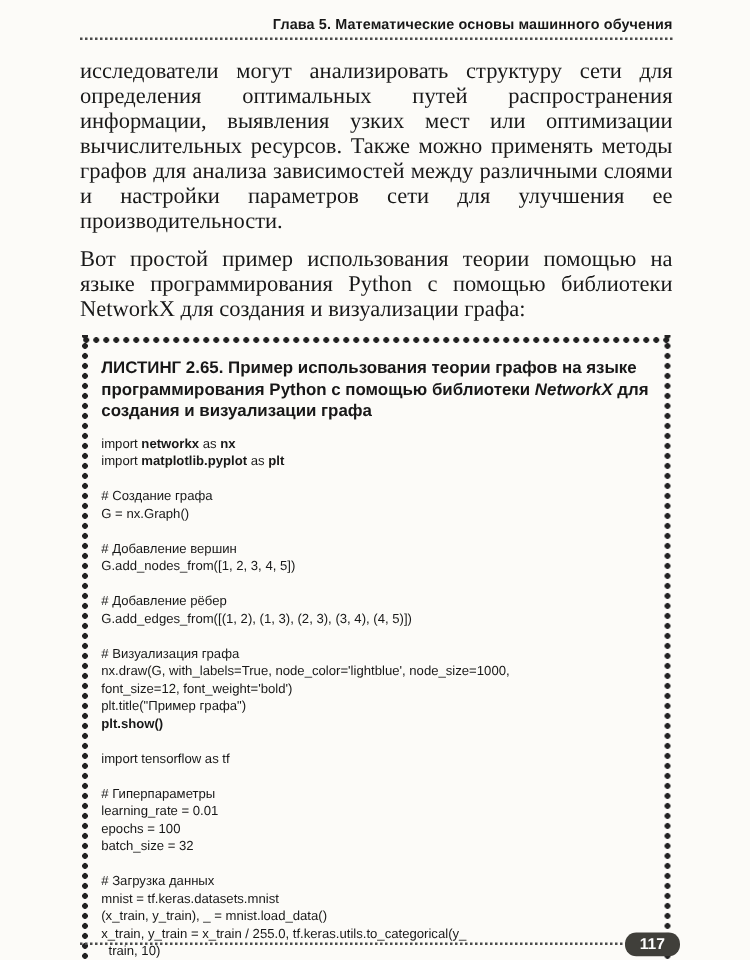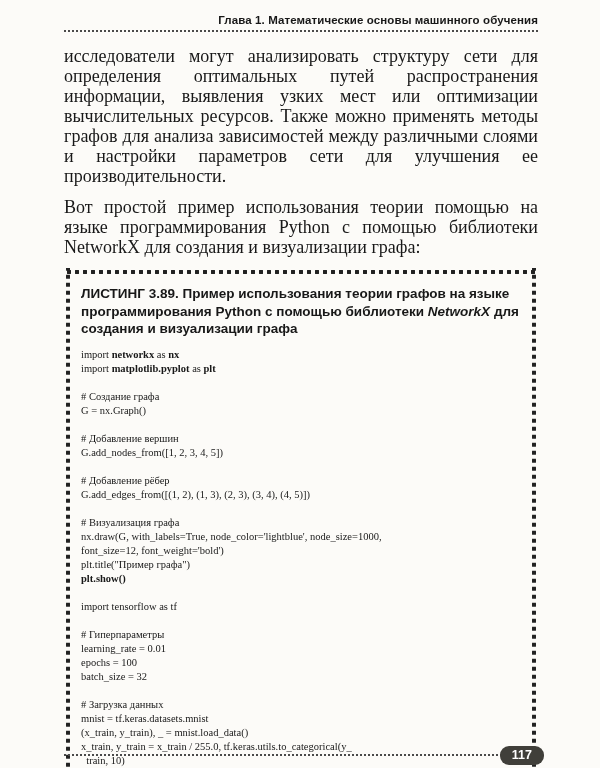--- a/index.html
+++ b/index.html
@@ -46,21 +46,21 @@
   .trim-right  { top:0; bottom:0; right:0; width:8px; }
   .listing-title {
     font-family:"Liberation Sans", sans-serif;
     font-weight:bold;
     font-size:13.5px;
     line-height:17.5px;
     margin-bottom:10px;
   }
   .listing-title .it { font-style:italic; }
   .code {
-    font-family:Liberation Serif, serif;
+    font-family:Liberation Sans, sans-serif;
     font-size:10.5px;
     line-height:14px;
     white-space:pre;
   }
   .code .b { font-weight:bold; }
   .footer {
     position:absolute; left:64px; right:62px; bottom:12px;
     border-top:2px dotted #4a4a4a;
   }
   .page-badge {
@@ -70,35 +70,35 @@
     font-weight:bold; font-size:12.5px;
     padding:2px 12px 3px;
     border-radius:9px;
   }
 </style>
 </head>
 <body>
 
 <div class="page">
 
-  <div class="running-head">Глава 1. Математические основы машинного обучения</div>
+  <div class="running-head">Глава 5. Математические основы машинного обучения</div>
   <div class="rule head-rule"></div>
 
   <p class="body-par">исследователи могут анализировать структуру сети для определения оптимальных путей распространения информации, выявления узких мест или оптимизации вычислительных ресурсов. Также можно применять методы графов для анализа зависимостей между различными слоями и настройки параметров сети для улучшения ее производительности.</p>
 
   <p class="body-par">Вот простой пример использования теории помощью на языке программирования Python с помощью библиотеки NetworkX для создания и визуализации графа:</p>
 
   <div class="listing">
     <div class="trim trim-top"></div>
     <div class="trim trim-bottom"></div>
     <div class="trim trim-left"></div>
     <div class="trim trim-right"></div>
 
     <div class="listing-title">
-      <span>ЛИСТИНГ 3.89.</span><span> Пример использования теории графов на языке программирования Python с помощью библиотеки </span><span class="it">NetworkX</span><span> для создания и визуализации графа</span>
+      <span>ЛИСТИНГ 2.65.</span><span> Пример использования теории графов на языке программирования Python с помощью библиотеки </span><span class="it">NetworkX</span><span> для создания и визуализации графа</span>
     </div>
 
     <div class="code"><div><span>import </span><span class="b">networkx</span><span> as </span><span class="b">nx</span></div><div><span>import </span><span class="b">matplotlib.pyplot</span><span> as </span><span class="b">plt</span></div><div>&nbsp;</div><div><span># Создание графа</span></div><div><span>G = nx.Graph()</span></div><div>&nbsp;</div><div><span># Добавление вершин</span></div><div><span>G.add_nodes_from([1, 2, 3, 4, 5])</span></div><div>&nbsp;</div><div><span># Добавление рёбер</span></div><div><span>G.add_edges_from([(1, 2), (1, 3), (2, 3), (3, 4), (4, 5)])</span></div><div>&nbsp;</div><div><span># Визуализация графа</span></div><div><span>nx.draw(G, with_labels=True, node_color='lightblue', node_size=1000,</span></div><div><span>font_size=12, font_weight='bold')</span></div><div><span>plt.title("Пример графа")</span></div><div><span class="b">plt.show()</span></div><div>&nbsp;</div><div><span>import tensorflow as tf</span></div><div>&nbsp;</div><div><span># Гиперпараметры</span></div><div><span>learning_rate = 0.01</span></div><div><span>epochs = 100</span></div><div><span>batch_size = 32</span></div><div>&nbsp;</div><div><span># Загрузка данных</span></div><div><span>mnist = tf.keras.datasets.mnist</span></div><div><span>(x_train, y_train), _ = mnist.load_data()</span></div><div><span>x_train, y_train = x_train / 255.0, tf.keras.utils.to_categorical(y_</span></div><div><span>  train, 10)</span></div></div>
   </div>
 
 </div>
 
 <div class="footer">
   <span class="page-badge">117</span>
 </div>

